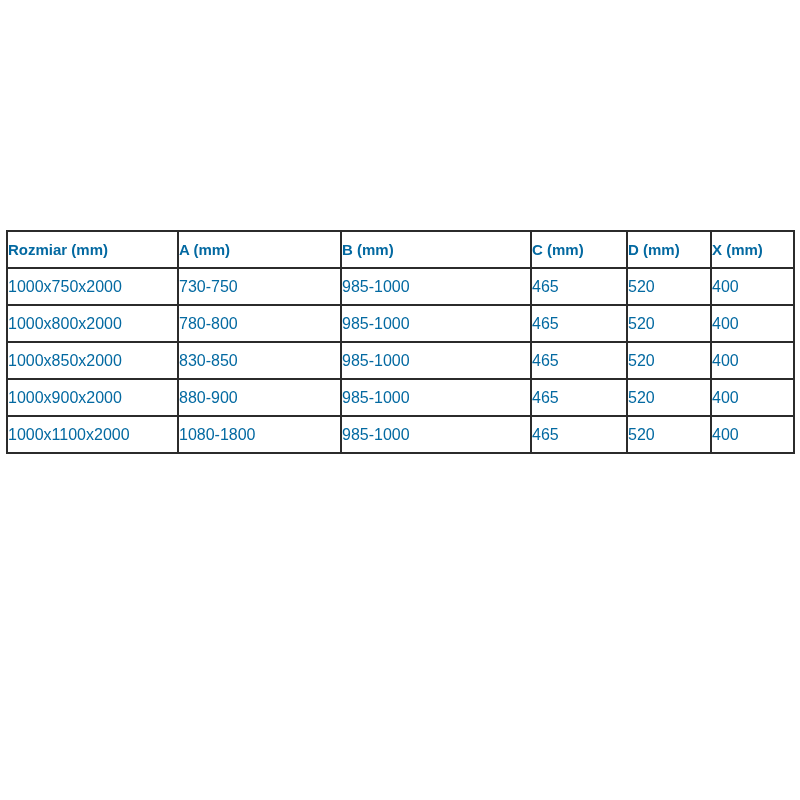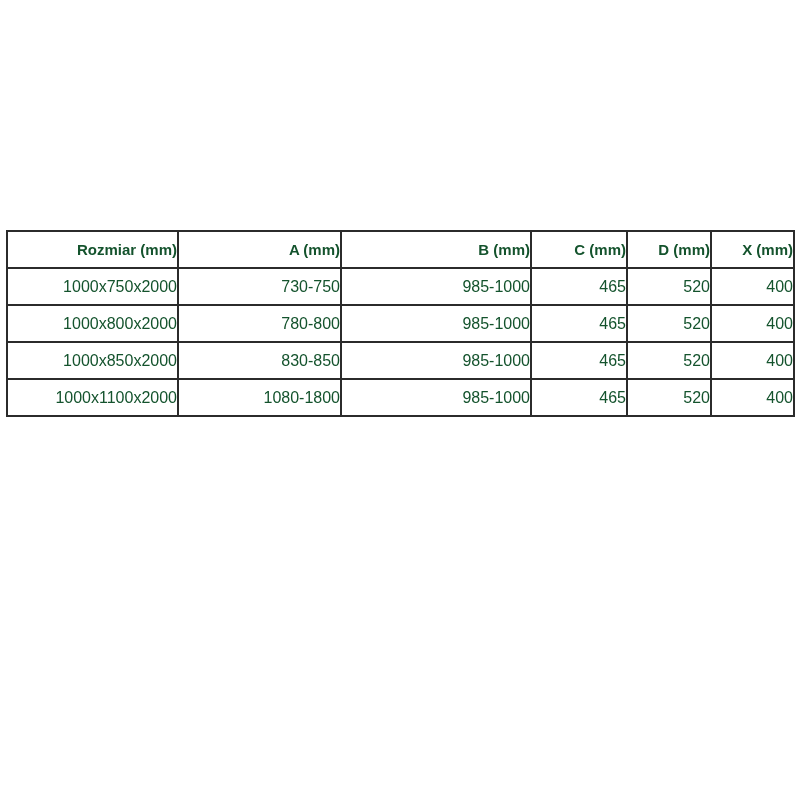--- a/index.html
+++ b/index.html
@@ -20,25 +20,25 @@
     left: 6px;
     top: 230px;
     width: 787px;
     border-collapse: collapse;
     table-layout: fixed;
     background: #ffffff;
   }
   table.spec-table th,
   table.spec-table td {
     border: 2px solid #2b2b2b;
-    text-align: right;
+    text-align: left;
     vertical-align: middle;
     height: 37px;
     font-size: 16px;
-    color: #14532d;
+    color: #0369a1;
     overflow: hidden;
     white-space: nowrap;
   }
   table.spec-table th {
     font-weight: bold;
     font-size: 15px;
   }
   col.c-rozmiar { width: 171px; }
   col.c-a { width: 163px; }
   col.c-b { width: 190px; }
@@ -88,20 +88,28 @@
       </tr>
       <tr>
         <td>1000x850x2000</td>
         <td>830-850</td>
         <td>985-1000</td>
         <td>465</td>
         <td>520</td>
         <td>400</td>
       </tr>
       <tr>
+        <td>1000x900x2000</td>
+        <td>880-900</td>
+        <td>985-1000</td>
+        <td>465</td>
+        <td>520</td>
+        <td>400</td>
+      </tr>
+      <tr>
         <td>1000x1100x2000</td>
         <td>1080-1800</td>
         <td>985-1000</td>
         <td>465</td>
         <td>520</td>
         <td>400</td>
       </tr>
     </tbody>
   </table>
 </div>

